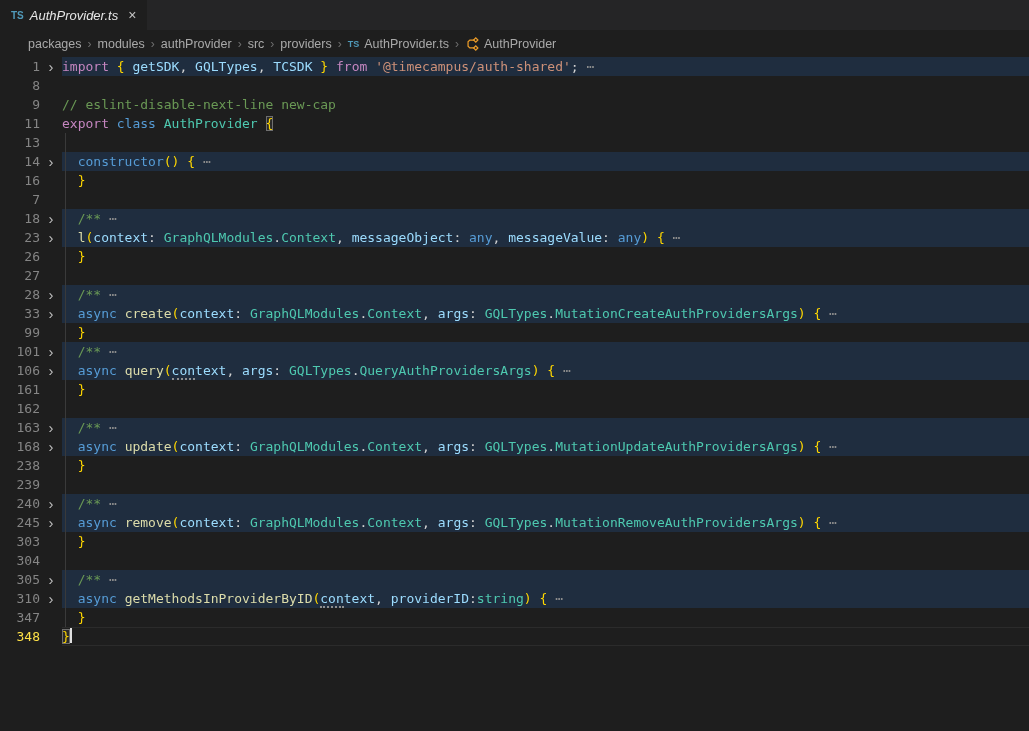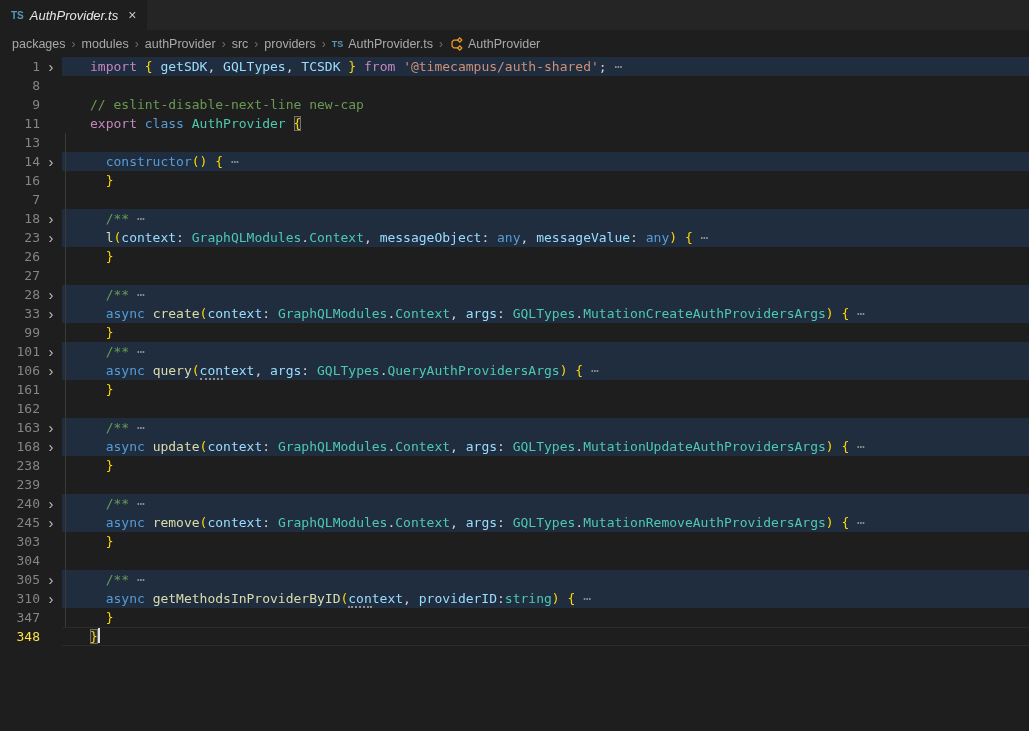--- a/index.html
+++ b/index.html
@@ -7,33 +7,33 @@
   body { font-family:"Liberation Sans", sans-serif; }
 
   
   .tabbar { height:30px; background:#252526; display:flex; align-items:stretch; }
   .tab { display:flex; align-items:center; gap:6px; padding:0 11px; background:#1e1e1e; border-right:1px solid #252526; }
   .ts-badge { color:#519aba; font-weight:bold; font-size:10px; letter-spacing:0; }
   .tab-title { color:#e7e7e7; font-style:italic; font-size:13px; }
   .tab-close { color:#c5c5c5; font-size:14px; margin-left:4px; cursor:pointer; line-height:1; }
 
   
-  .breadcrumbs { height:27px; background:#1e1e1e; display:flex; align-items:center; padding-left:12px; font-size:12.5px; color:#a9a9a9; }
+  .breadcrumbs { height:27px; background:#1e1e1e; display:flex; align-items:center; padding-left:28px; font-size:12.5px; color:#a9a9a9; }
   .crumb { display:flex; align-items:center; gap:5px; cursor:pointer; }
   .crumb-sep { color:#6e6e6e; margin:0 6px; font-size:12px; }
   .crumb .ts-badge { font-size:9px; }
   .crumb svg { display:block; }
 
   
   .editor { font-family:"DejaVu Sans Mono", monospace; font-size:13px; }
   .row { display:flex; height:19px; line-height:19px; }
   .gutter { flex:0 0 62px; display:flex; }
   .num { flex:0 0 40px; text-align:right; color:#858585; }
   .chev { flex:0 0 22px; text-align:center; color:#bfbfbf; font-family:"Liberation Sans", sans-serif; font-size:15px; cursor:pointer; }
-  .code { flex:1; white-space:pre; position:relative; color:#d4d4d4;padding-left:28px; }
+  .code { flex:1; white-space:pre; position:relative; color:#d4d4d4; }
   .code.guide::before { content:""; position:absolute; left:3px; top:0; bottom:0; border-left:1px solid #3a3a3a; }
   .row.hl .code { background:#1f2d3f; }
   .row.active .code { box-shadow: inset 0 1px 0 #2b2b2b, inset 0 -1px 0 #2b2b2b; }
   .row.active .num { color:#fde047; }
 
   
   .t-kwp  { color:#c586c0; }
   .t-kwb  { color:#569cd6;margin-top:41px; }
   .t-type { color:#4ec9b0; }
   .t-var  { color:#9cdcfe; }

